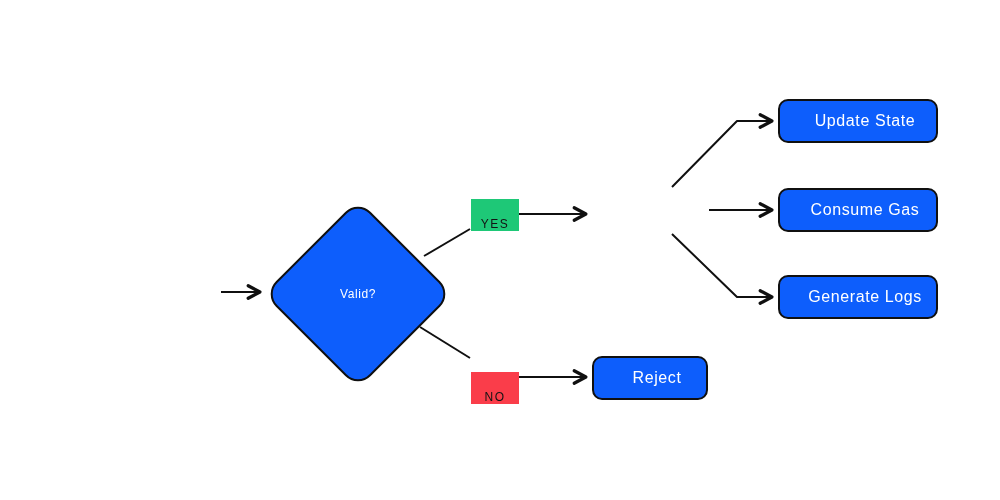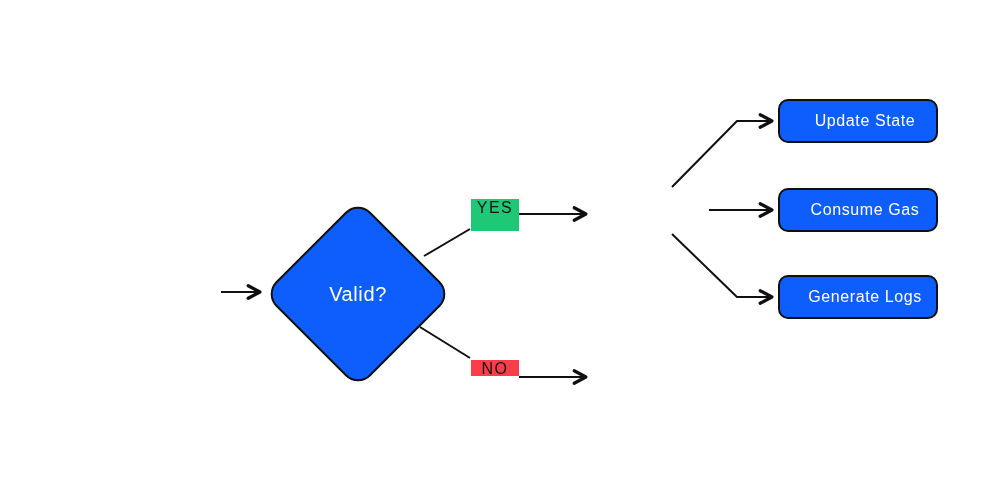--- a/index.html
+++ b/index.html
@@ -36,33 +36,33 @@
     background: var(--node-fill);
     border: 2.5px solid var(--ink);
     border-radius: 18px;
     transform: rotate(45deg);
   }
   .diamond-label {
     position: absolute;
     left: 358px; top: 294px;
     transform: translate(-50%, -50%);
     color: var(--node-text);
-    font-size: 20px; letter-spacing: 0.6px;
+    font-size: 12px; letter-spacing: 0.6px;
     white-space: nowrap;
   }
 
   .tag {
     position: absolute;
     box-sizing: border-box;
-    display: flex; align-items: flex-start; justify-content: center;
+    display: flex; align-items: flex-end; justify-content: center;
     color: var(--tag-text);
-    font-size: 16px; letter-spacing: 1.5px;
+    font-size: 12px; letter-spacing: 1.5px;
   }
   .tag.yes { left: 471px; top: 199px; width: 48px; height: 32px; background: var(--yes-fill); }
-  .tag.no  { left: 471px; top: 360px; width: 48px; height: 16px; background: var(--no-fill); }
+  .tag.no  { left: 471px; top: 372px; width: 48px; height: 32px; background: var(--no-fill); }
 
   .n-transaction   { left: 63px;  top: 270px; width: 158px; height: 44px; }
   .n-execute       { left: 592px; top: 188px; width: 116px; height: 45px; }
   .n-reject        { left: 592px; top: 356px; width: 116px; height: 44px; }
   .n-update-state  { left: 778px; top: 99px;  width: 160px; height: 44px; }
   .n-consume-gas   { left: 778px; top: 188px; width: 160px; height: 44px; }
   .n-generate-logs { left: 778px; top: 275px; width: 160px; height: 44px; }
 </style>
 </head>
 <body style="--node-fill: #0d5efc; --node-text: #ffffff; --yes-fill: #1ec877; --no-fill: #fa3d4a; --tag-text: #131313; --ink: #101010; --background: #ffffff;">
@@ -92,20 +92,23 @@
   <div class="diamond-label">Valid?</div>
 
   <div class="tag yes">
     <span>YES</span>
   </div>
   <div class="tag no">
     <span>NO</span>
   </div>
 
 
+  <div class="node n-reject">
+    <span>Reject</span>
+  </div>
 
   <div class="node n-update-state">
     <span>Update State</span>
   </div>
 
   <div class="node n-generate-logs">
     <span>Generate Logs</span>
   </div>
 
   <div class="node n-consume-gas">

